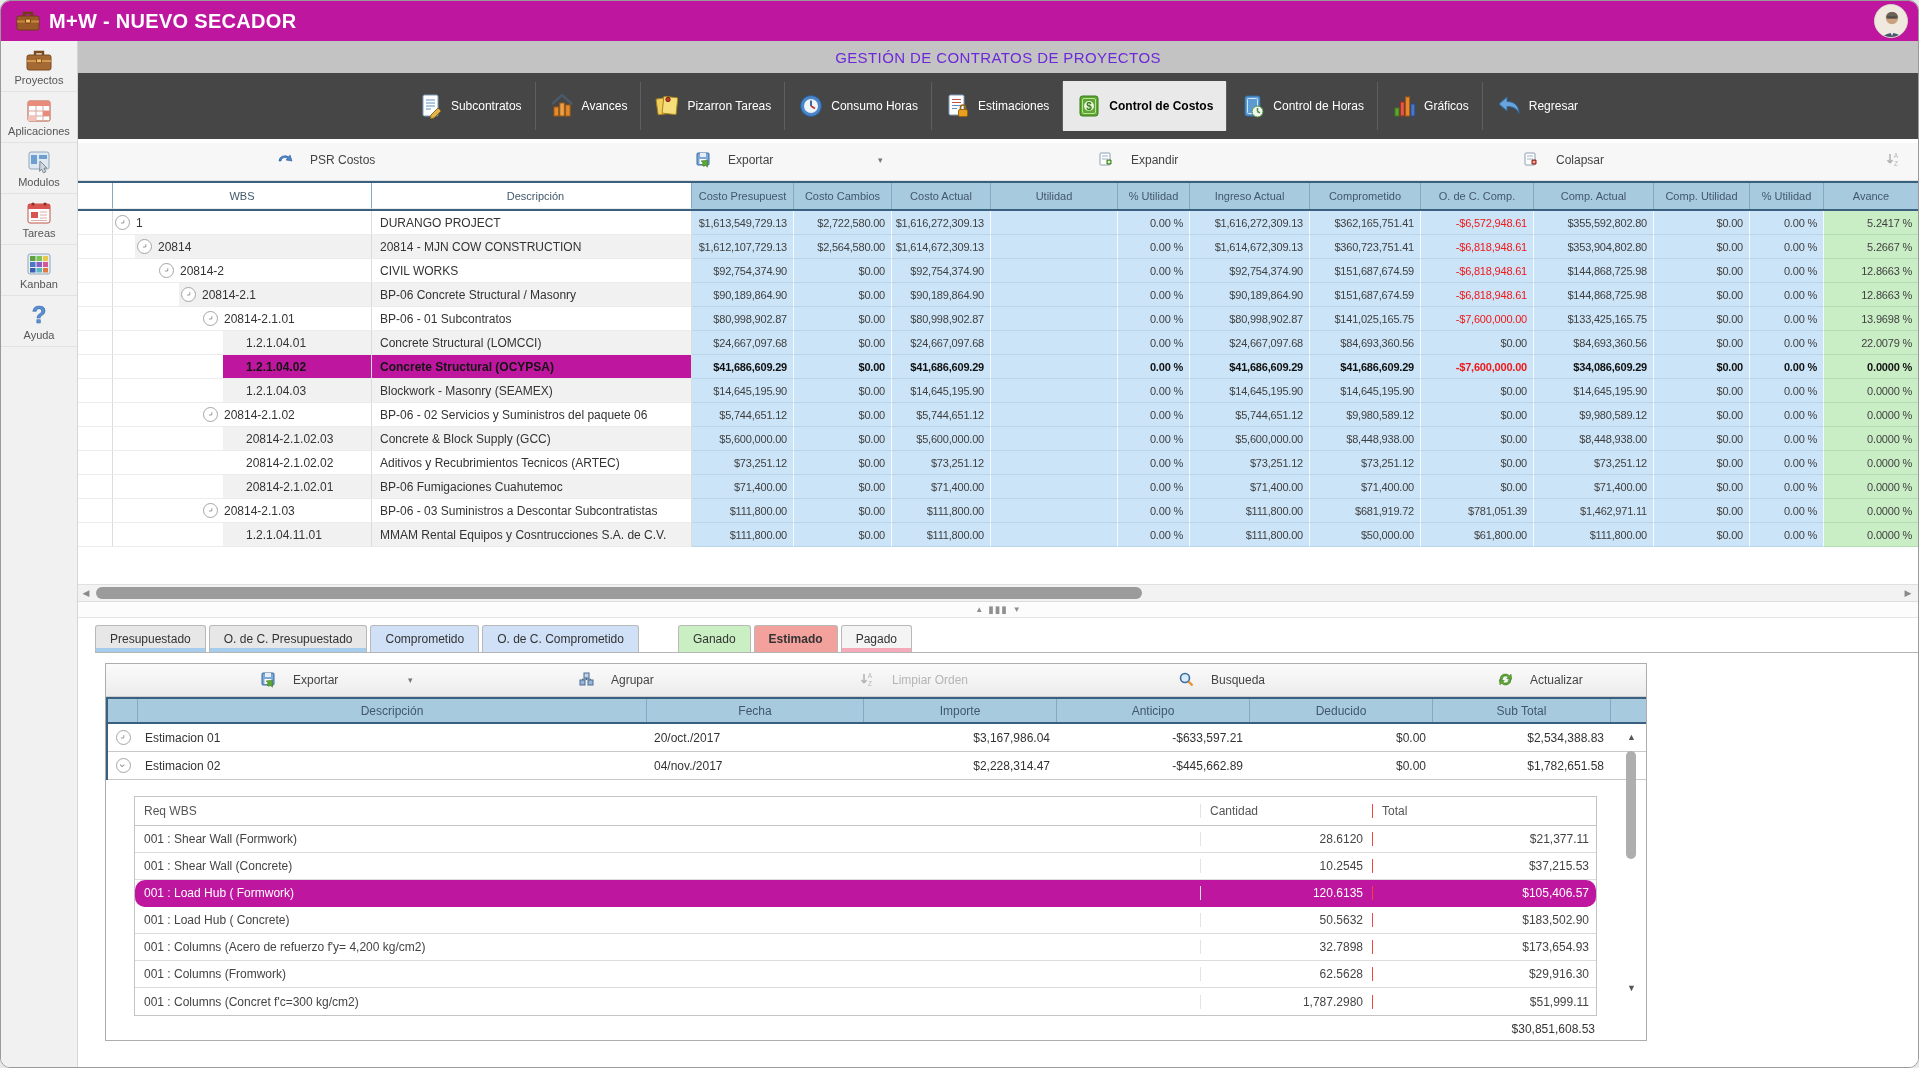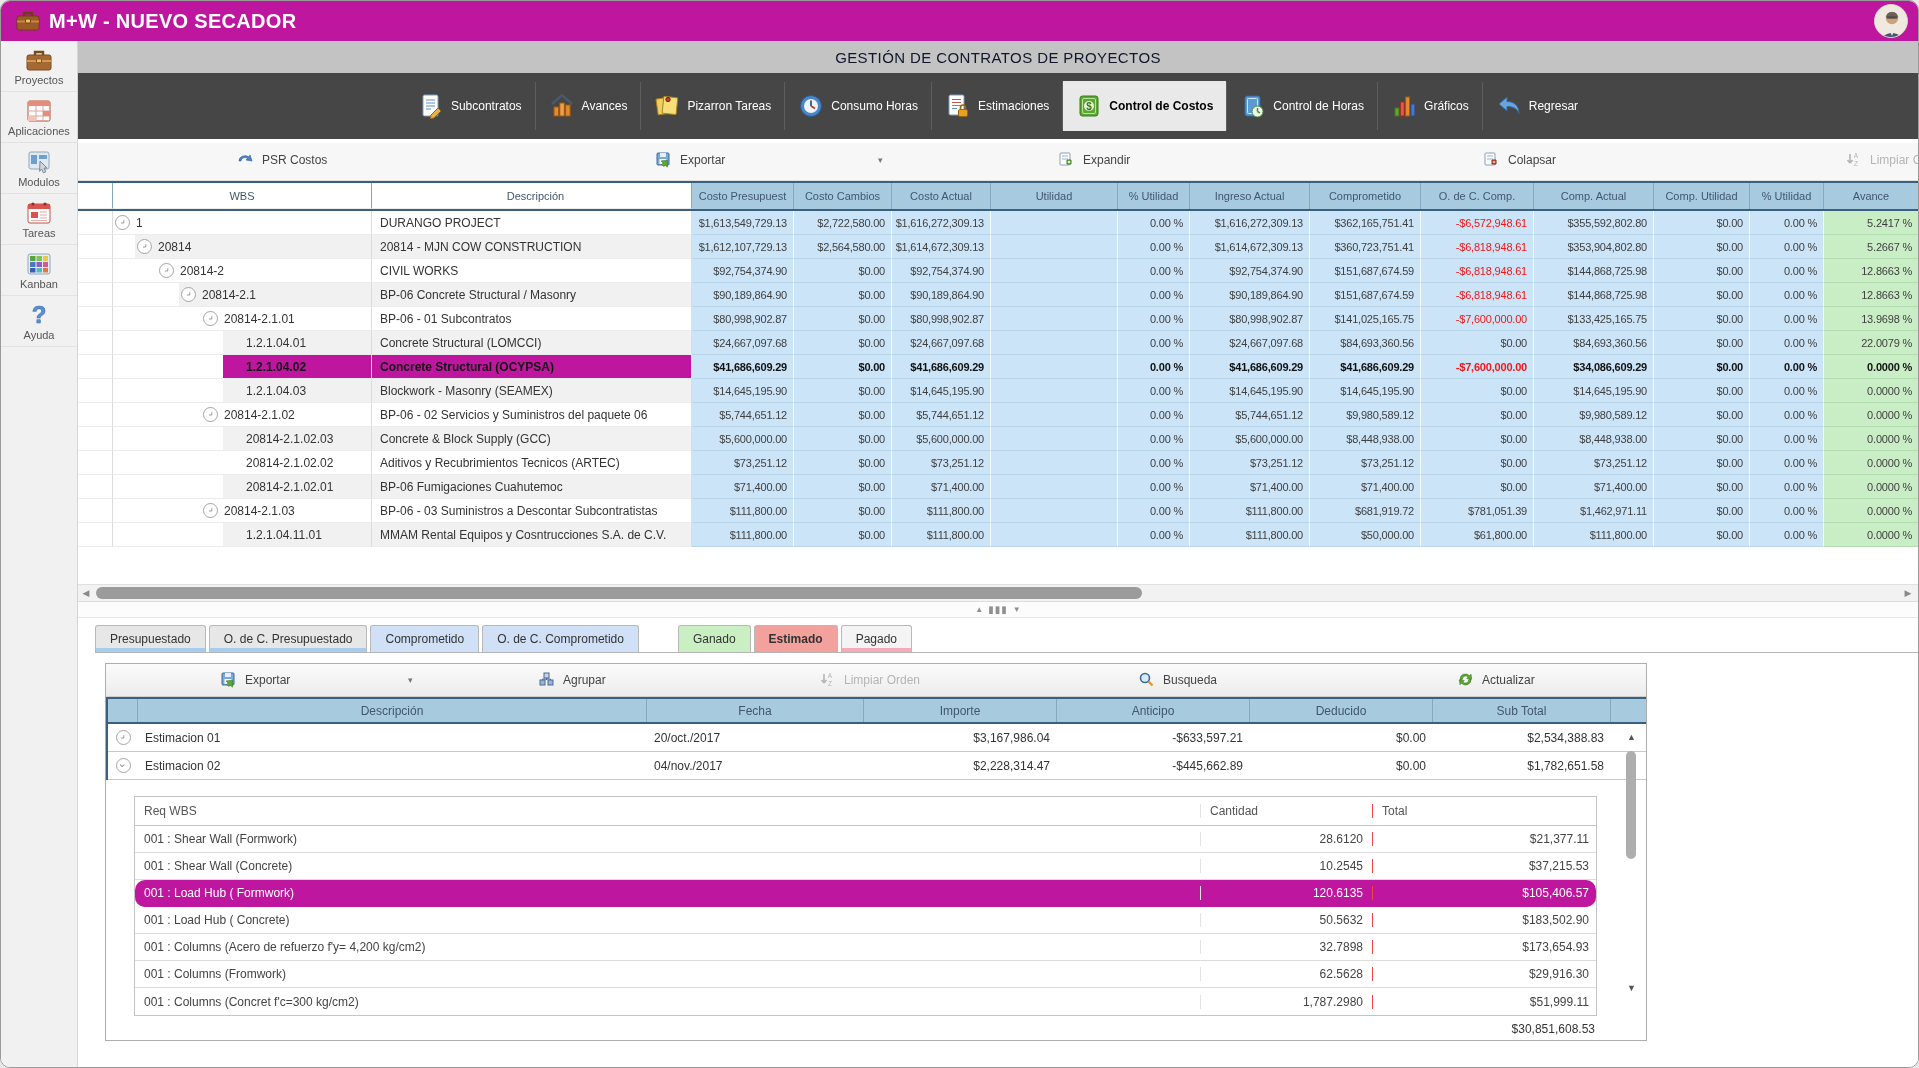--- a/index.html
+++ b/index.html
@@ -19,33 +19,33 @@
   .body-row { display:flex; height:1028px; }
   .sidebar { width:77px; background:#f1f1f1; border-right:1px solid #d5d5d5; }
   .side-item { height:51px; display:flex; flex-direction:column; align-items:center; justify-content:center;
                border-bottom:1px solid #e2e2e2; cursor:default; }
   .side-item svg { width:30px; height:26px; }
   .side-label { font-size:11px; color:#555; margin-top:1px; }
   .main { flex:1; display:flex; flex-direction:column; min-width:0; }
 
   
   .banner { height:32px; background:#c3c3c3; display:flex; align-items:center; justify-content:center; }
-  .banner-title { font-size:15px; color:#0f172a; letter-spacing:.4px; }
+  .banner-title { font-size:15px; color:#6d28d9; letter-spacing:.4px; }
   .ribbon { height:66px; background:#464646; display:flex; align-items:center; justify-content:center; }
   .rb-btn { display:flex; align-items:center; gap:7px; padding:0 13px; height:50px; color:#fff; font-size:12px;
             cursor:pointer; white-space:nowrap; }
   .rb-btn svg { width:26px; height:26px; }
   .rb-btn.sel { background:#e9e9e9; color:#000; font-weight:bold; }
   .rb-sep { width:1px; height:48px; background:#5e5e5e; }
   .gap-row { height:4px; background:#fff; }
 
   
   .subbar { position:relative; height:38px; background:#f7f7f7; border-bottom:1px solid #e0e0e0; overflow:hidden; }
-  .tool-item { position:absolute; top:8px; display:flex; align-items:center; gap:8px; font-size:12px; color:#444;
-               cursor:pointer; white-space:nowrap; }
+  .tool-item { position:absolute; top:8px; display:flex; align-items:center; gap:16px; font-size:12px; color:#444;
+               cursor:pointer; white-space:nowrap;margin-left:40px; }
   .tool-item svg { width:17px; height:17px; }
   .tool-item.disabled { color:#b5b5b5; cursor:default; }
   .caret { position:absolute; top:12px; font-size:9px; color:#777; cursor:pointer; }
 
   
   .grid { border-top:2px solid #3a6080; }
   .ghead { display:flex; height:28px; background:#a8cadf; border-bottom:2px solid #3a6080; }
   .ghead .hcell { display:flex; align-items:center; justify-content:center; font-size:11px; color:#41576b;
                   border-right:1px solid #86a9c0; overflow:hidden; white-space:nowrap; cursor:pointer; flex-shrink:0; }
   .grow { display:flex; height:24px; }

